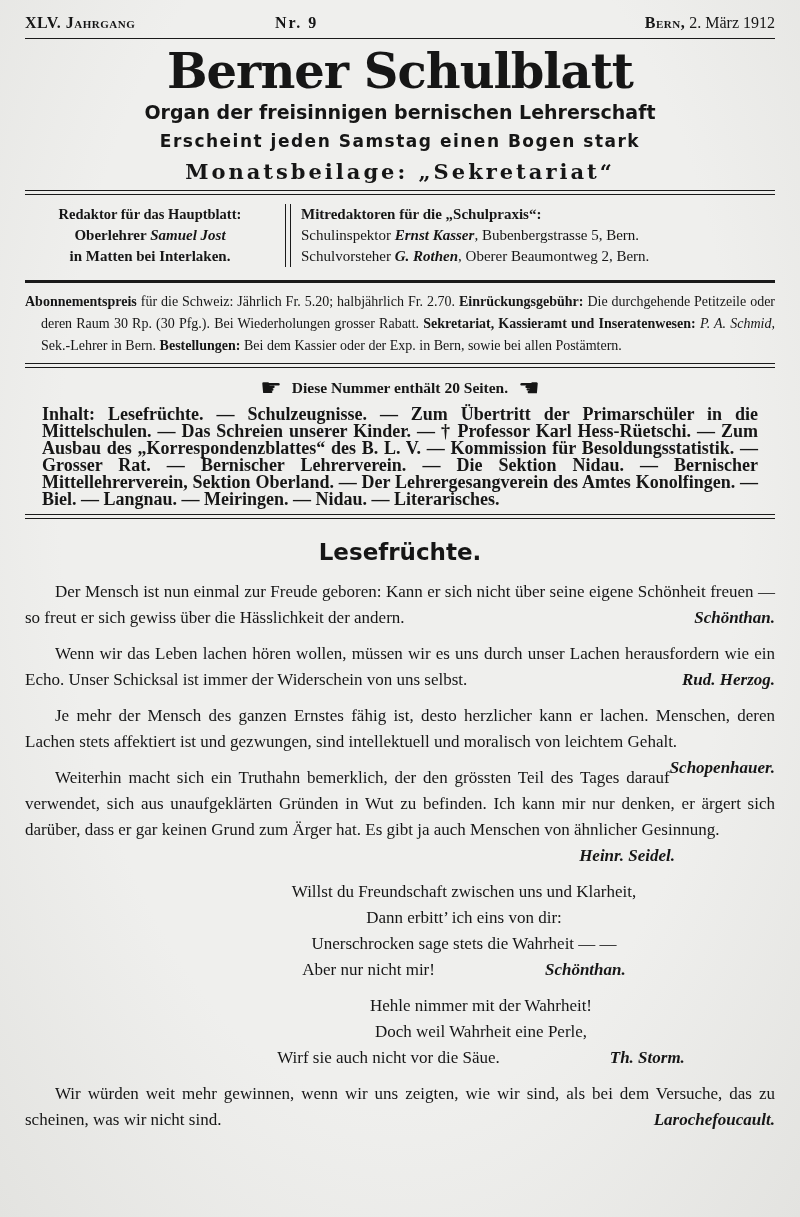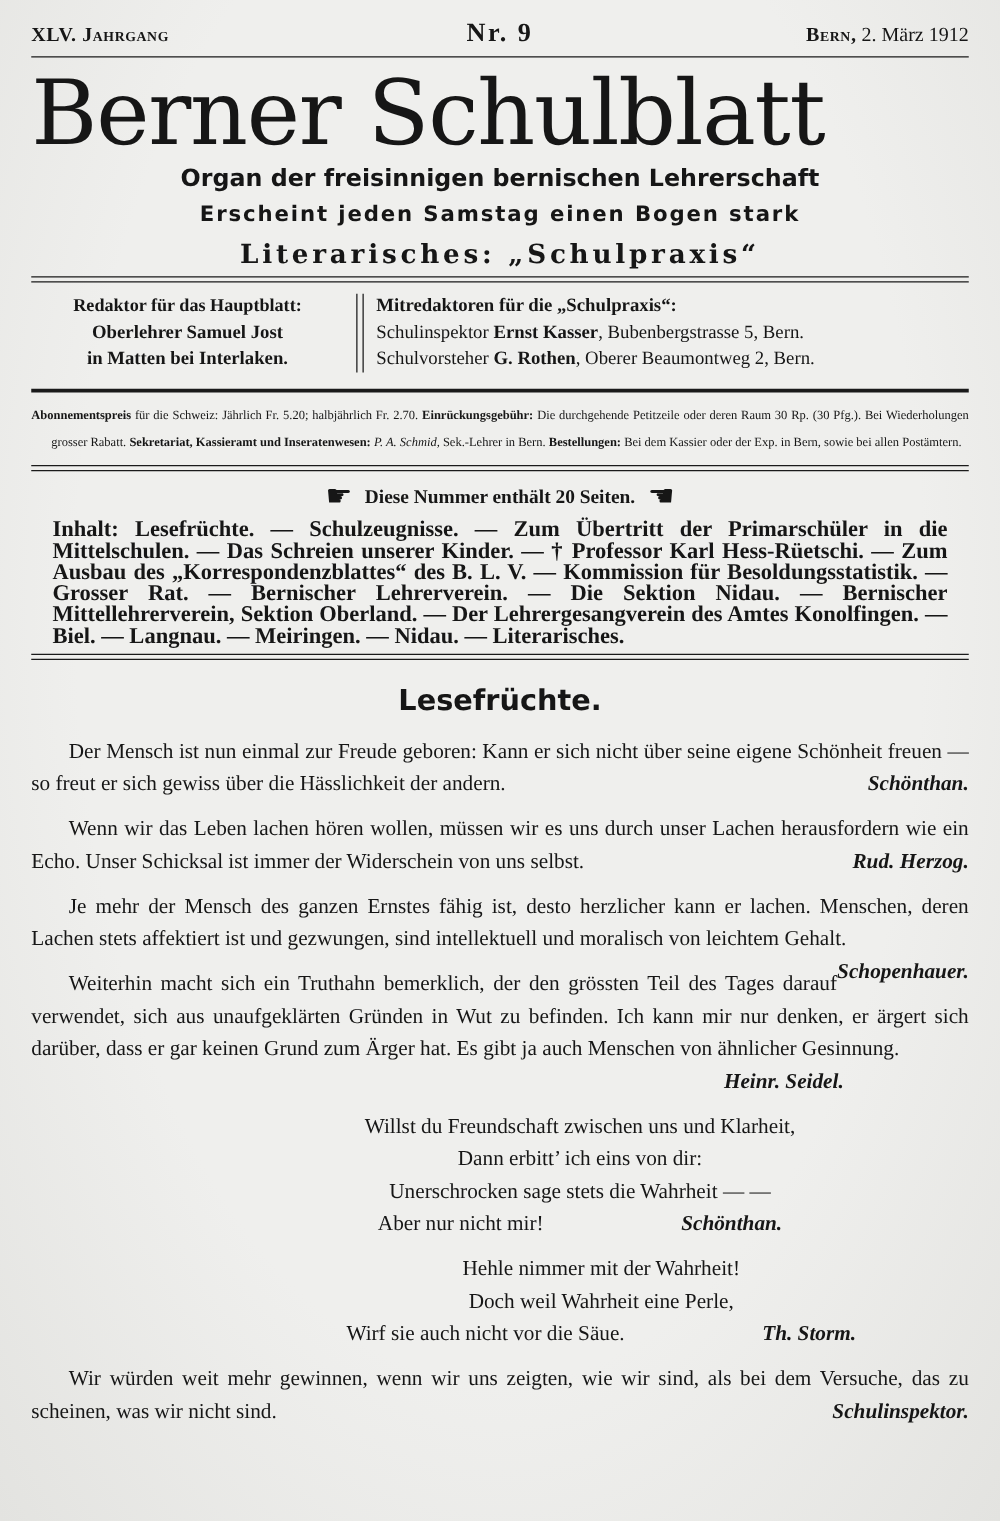--- a/index.html
+++ b/index.html
@@ -16,48 +16,48 @@
     color: #161616;
   }
   
   .rule-single { border-top: 1.5px solid #1a1a1a; margin: 6px 0; }
   .rule-double { height: 3px; border-top: 1px solid #1a1a1a; border-bottom: 1px solid #1a1a1a; margin: 6px 0; }
   .rule-thick  { border-top: 3px solid #1a1a1a; margin: 8px 0; }
   
   .topline { display: flex; align-items: baseline; font-size: 16px; }
   .topline > * { flex: 1; }
   .vol { text-align: left; font-variant: small-caps; font-weight: 600; letter-spacing: 0.5px; }
-  .issue { text-align: center; font-weight: bold; font-size: 21px; letter-spacing: 2px; }
+  .issue { text-align: left; font-weight: bold; font-size: 16px; letter-spacing: 2px; }
   .dateline { text-align: right; font-weight: 600; }
   .dateline .place { font-variant: small-caps; letter-spacing: 0.5px; }
   .dateline .rest { margin-left: 4px; font-weight: 500; }
   .title {
     font-family: "DejaVu Serif", serif;
-    font-weight: normal;
-    font-size: 72px;
+    font-weight: bold;
+    font-size: 48px;
     letter-spacing: -1px;
-    text-align: left;
+    text-align: center;
     white-space: nowrap;
     margin: 8px 0 6px 0;
     line-height: 1.0;
   }
   .subtitle1 { font-family: "DejaVu Sans", sans-serif; font-weight: bold; font-size: 19px; text-align: center; margin: 6px 0 2px; }
   .subtitle2 { font-family: "DejaVu Sans", sans-serif; font-weight: bold; font-size: 17px; letter-spacing: 1.5px; text-align: center; margin: 8px 0 2px; }
   .subtitle3 { font-family: "DejaVu Serif", serif; font-weight: bold; font-size: 21px; letter-spacing: 3px; text-align: center; margin: 8px 0 6px; }
   
   .editors { display: flex; align-items: stretch; padding: 3px 0 5px; font-size: 15px; line-height: 21px; }
   .editors .col-left { flex: 0 0 250px; text-align: center; font-weight: bold; }
   .editors .col-left .ed-heading { font-size: 14.5px; }
   .editors .vdivider { flex: 0 0 4px; border-left: 1.2px solid #1a1a1a; border-right: 1.2px solid #1a1a1a; margin: 0 10px; }
   .editors .col-right { flex: 1; }
   .editors .col-right .ed-heading { font-weight: bold; }
-  .editors .name { font-weight: bold; }
+  .editors .name { font-weight: bold; font-style: italic; }
   
   .subscription {
-    font-size: 10px; line-height: 22px; text-align: justify;
+    font-size: 14px; line-height: 22px; text-align: justify;
     padding-left: 16px; text-indent: -16px;
     margin: 8px 0 6px;
     font-weight: 500;
   }
   .subscription .b { font-weight: bold; }
   .subscription .i { font-style: italic; }
   
   .notice { text-align: center; font-weight: bold; font-size: 15.5px; margin: 4px 0 2px; }
   .notice .hand { font-family: "DejaVu Sans", sans-serif; font-size: 24px; vertical-align: -3px; padding: 0 10px; }
   .contents {
@@ -85,21 +85,21 @@
     <span class="vol">XLV. Jahrgang</span>
     <span class="issue">Nr. 9</span>
     <span class="dateline"><span class="place">Bern,</span><span class="rest">2. März 1912</span></span>
   </div>
 
   <div class="rule-single"></div>
 
   <h1 class="title">Berner Schulblatt</h1>
   <div class="subtitle1">Organ der freisinnigen bernischen Lehrerschaft</div>
   <div class="subtitle2">Erscheint jeden Samstag einen Bogen stark</div>
-  <div class="subtitle3">Literarisches: „Schulpraxis“</div>
+  <div class="subtitle3">Monatsbeilage: „Sekretariat“</div>
 
   <div class="rule-double"></div>
 
   <div class="editors">
     <div class="col-left">
       <div class="ed-heading">Redaktor für das Hauptblatt:</div>
       <div><span>Oberlehrer </span><span class="name">Samuel Jost</span></div>
       <div>in Matten bei Interlaken.</div>
     </div>
     <div class="vdivider"></div>
@@ -138,15 +138,15 @@
     <div>Unerschrocken sage stets die Wahrheit — —</div>
     <div><span>Aber nur nicht mir!</span><span class="attr-inline">Schönthan.</span></div>
   </div>
 
   <div class="poem poem-2">
     <div>Hehle nimmer mit der Wahrheit!</div>
     <div>Doch weil Wahrheit eine Perle,</div>
     <div><span>Wirf sie auch nicht vor die Säue.</span><span class="attr-inline">Th. Storm.</span></div>
   </div>
 
-  <p class="para closing"><span>Wir würden weit mehr gewinnen, wenn wir uns zeigten, wie wir sind, als bei dem Versuche, das zu scheinen, was wir nicht sind.</span> <span class="attr-float">Schulinspektor.</span></p>
+  <p class="para closing"><span>Wir würden weit mehr gewinnen, wenn wir uns zeigten, wie wir sind, als bei dem Versuche, das zu scheinen, was wir nicht sind.</span> <span class="attr-float">Larochefoucault.</span></p>
 
 </div>
 
 </body></html>

